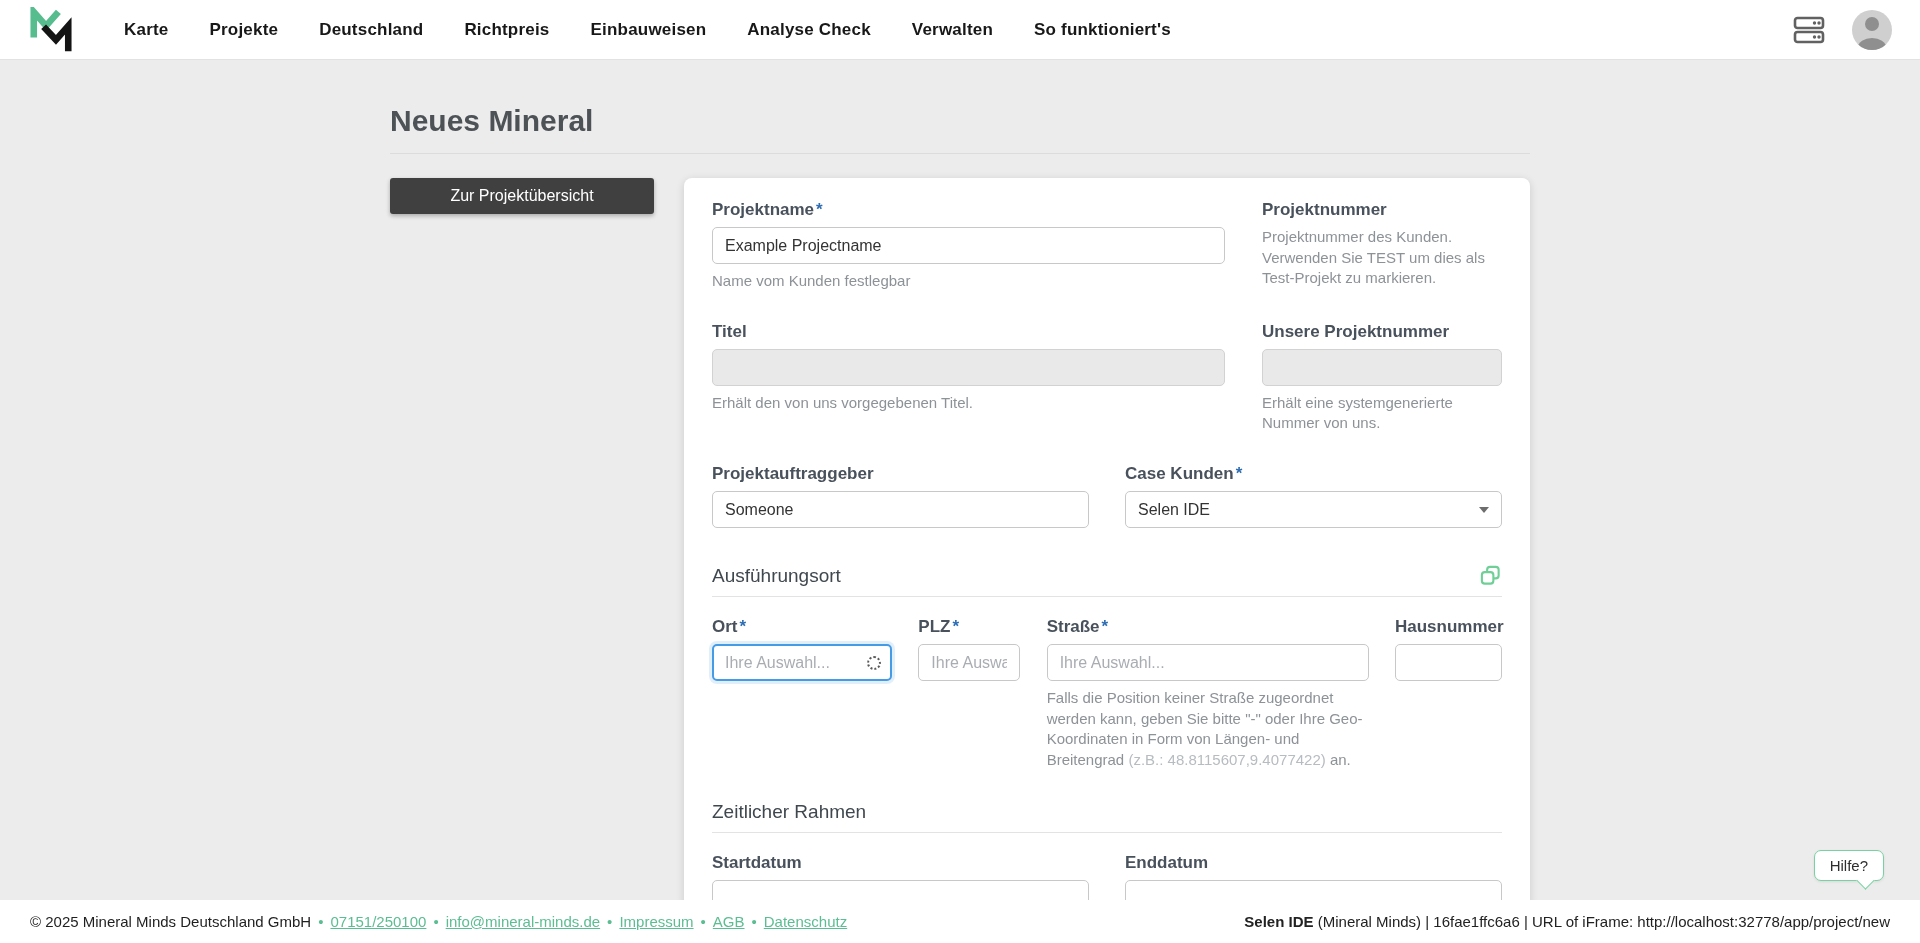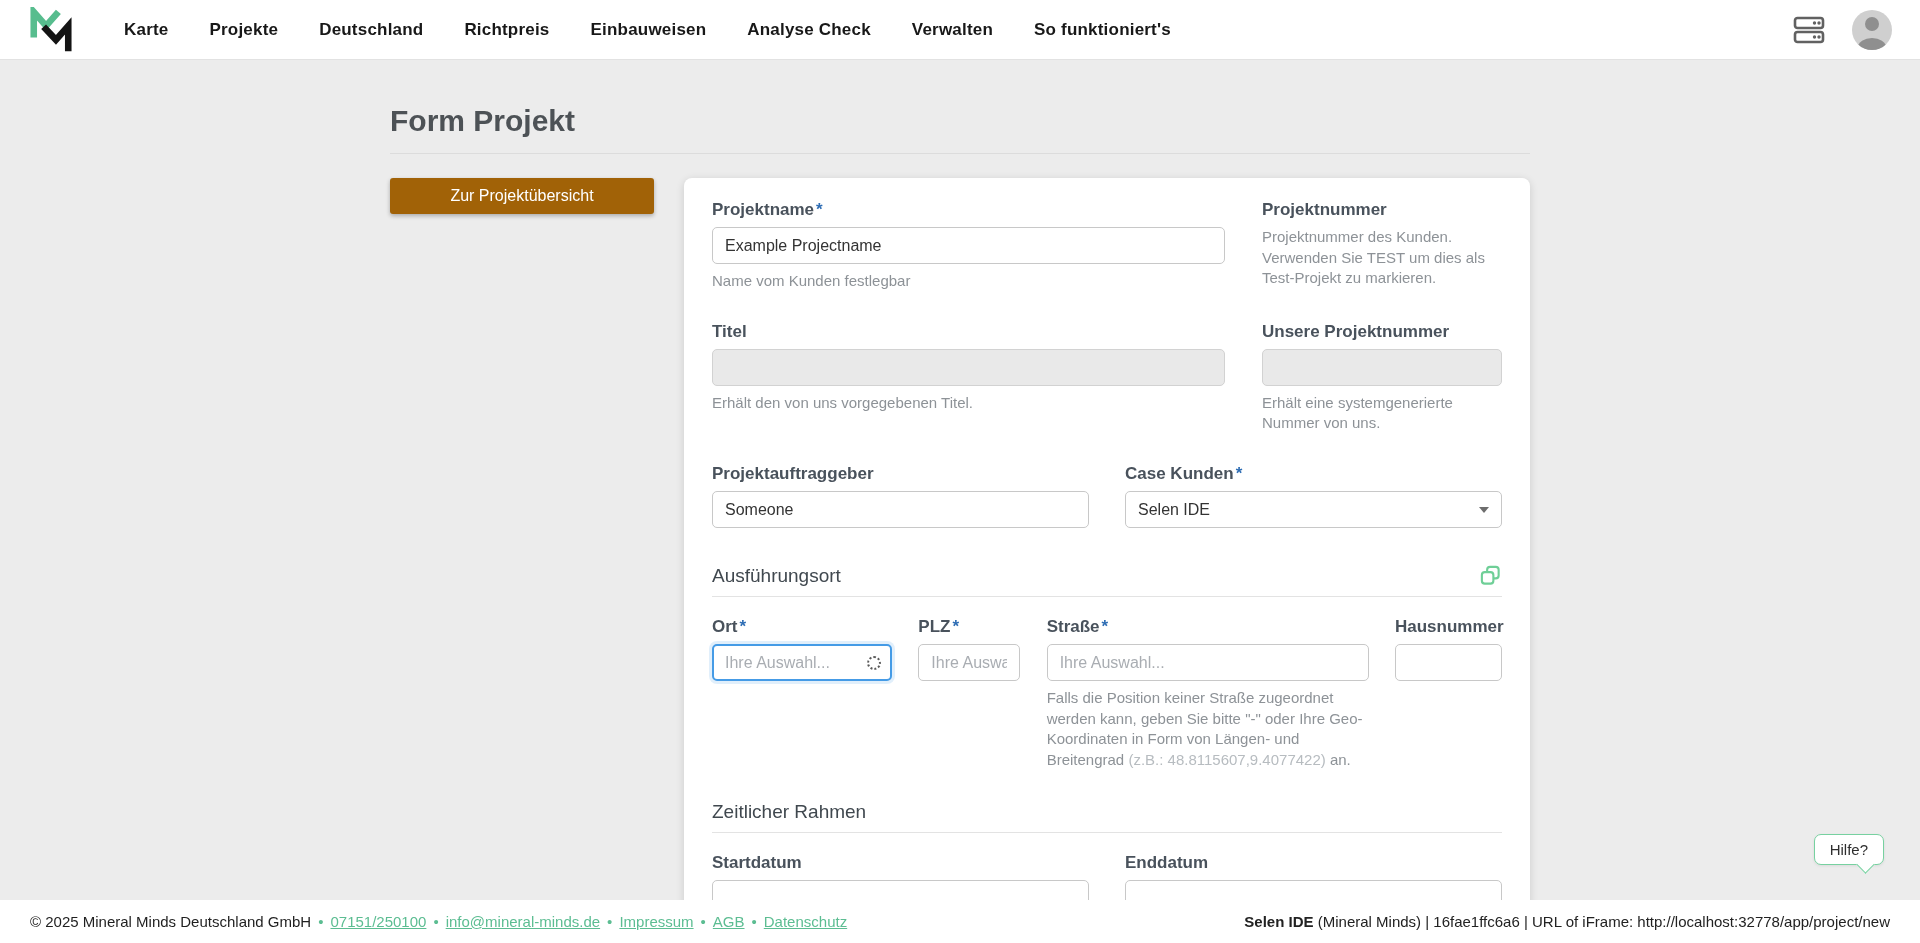--- a/index.html
+++ b/index.html
@@ -38,21 +38,21 @@
     width: 28px; height: 18px; border-radius: 50% 50% 0 0; background: #8f8f8f; }
 
   
   .page { padding-top: 44px; }
   .container { width: 1140px; margin: 0 auto; }
   h1.page-title { font-size: 30px; font-weight: 700; color: #4d5256; margin-bottom: 15px; }
   .title-hr { border: none; border-top: 1px solid #dcdcdc; margin-bottom: 24px; }
   .content-row { display: flex; gap: 30px; align-items: flex-start; }
   .left-col { width: 264px; flex: none; }
   .btn-overview {
-    width: 100%; background: #a16207; color: #fff;
+    width: 100%; background: #404040; color: #fff;
     font-family: "Liberation Sans", sans-serif;
     font-size: 16px; padding: 9px 0; text-align: center;
     border: none; border-radius: 3px;
     box-shadow: 0 2px 4px rgba(0,0,0,.28);
     cursor: pointer;
   }
 
   
   .card {
     flex: 1; background: #fff; border-radius: 8px;
@@ -116,21 +116,21 @@
     padding: 0 30px; font-size: 15px; color: #1f1f1f;
   }
   .footer-left { display: flex; align-items: flex-end; gap: 7px; white-space: nowrap; }
   .footer-link { color: #5cbd92; text-decoration: underline; cursor: pointer; }
   .footer-sep { color: #5cbd92; }
   .footer-right { white-space: nowrap; color: #222; }
   .footer-right .bold { font-weight: 700; }
 
   
   .help-bubble {
-    position: fixed; right: 36px; bottom: 78px; z-index: 11;
+    position: fixed; right: 36px; bottom: 62px; z-index: 11;
     background: #fff; border: 1.5px solid #77d1a0; border-radius: 7px;
     padding: 6px 15px; font-size: 15px; color: #2e2e2e;
     box-shadow: 0 1px 3px rgba(0,0,0,.08); cursor: pointer;
   }
   .help-bubble::after {
     content: ""; position: absolute; bottom: -7px; right: 11px;
     width: 12px; height: 12px; background: #fff;
     border-right: 1.5px solid #77d1a0; border-bottom: 1.5px solid #77d1a0;
     transform: rotate(45deg);
   }
@@ -168,21 +168,21 @@
     </span>
     <span class="avatar">
       <span class="head"></span>
       <span class="shoulders"></span>
     </span>
   </div>
 </nav>
 
 <main class="page">
   <div class="container">
-    <h1 class="page-title">Form Projekt</h1>
+    <h1 class="page-title">Neues Mineral</h1>
     <hr class="title-hr">
 
     <div class="content-row">
       <div class="left-col">
         <button class="btn-overview">Zur Projektübersicht</button>
       </div>
 
       <div style="flex:1; min-width:0;">
       <div class="card">
 

